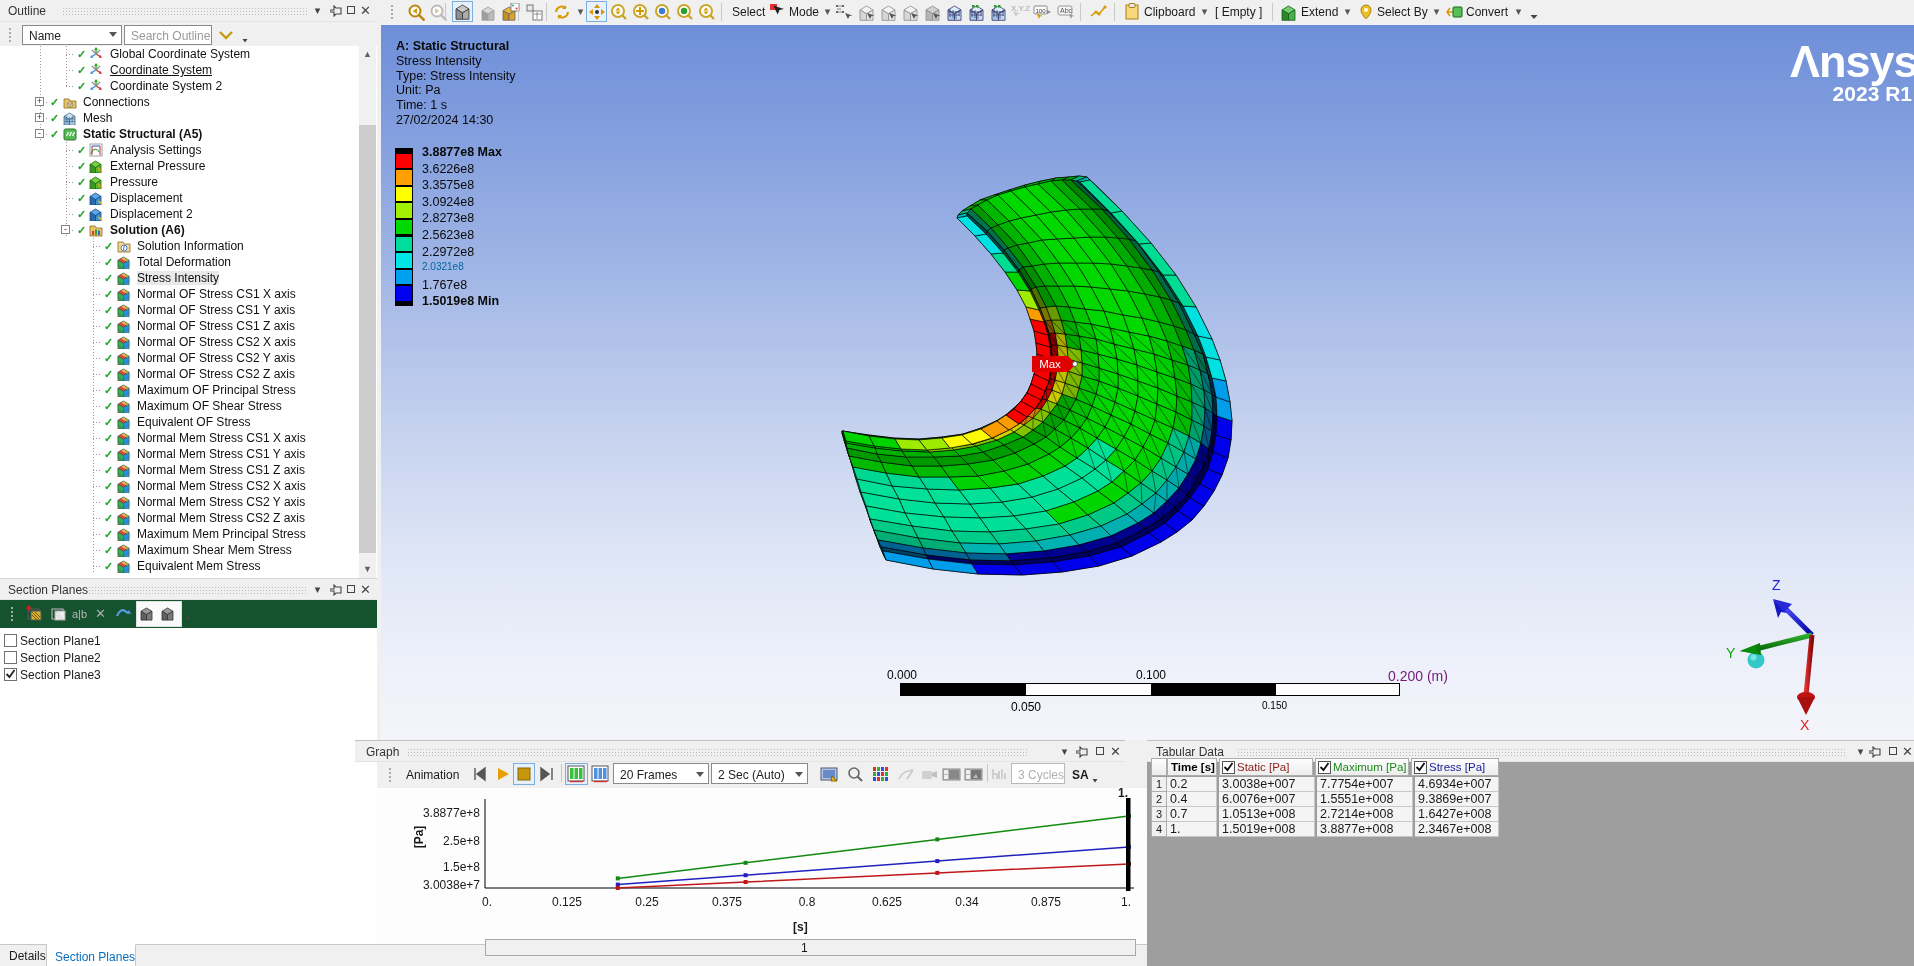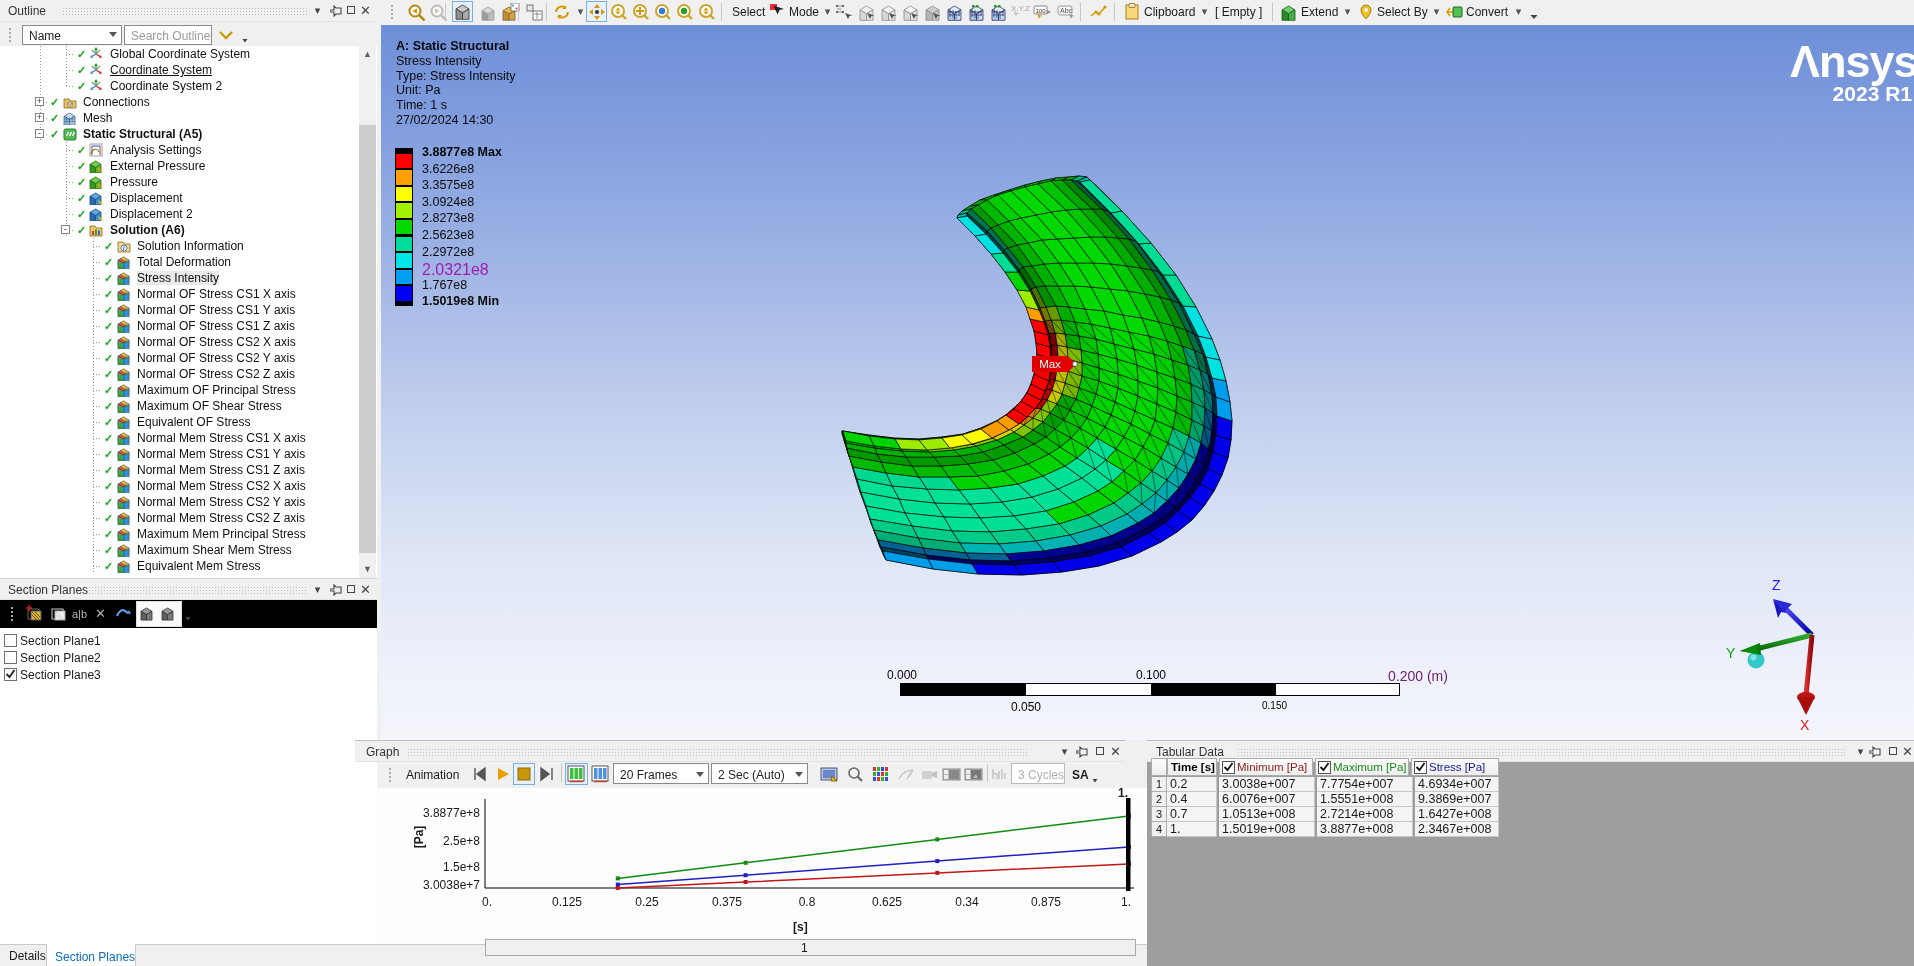--- a/index.html
+++ b/index.html
@@ -723,21 +723,21 @@
 <div class="tbtitle" style="left:0;top:578px;width:377px;border-top:1px solid #d5d5d5">
     <span class="cap">Section Planes</span>
     <div class="dotfill" style="left:88px;width:219px"></div>
     <span class="wbt" style="left:310px">▾</span>
     <svg class="abs" style="left:330px;top:5px" width="12" height="12" viewBox="0 0 12 12">
       <path d="M3 1h6v5l2 2H7v3.5L6 13 5 11.5V8H1l2-2z" fill="none" stroke="#444" stroke-width="1.1" transform="rotate(90 6 6)"></path>
     </svg>
     <span class="wbt" style="left:343px"><span style="display:inline-block;width:8px;height:8px;border:1px solid #444;margin-top:3px"></span></span>
     <span class="wbt" style="left:358px;font-size:13px">✕</span>
   </div>
-<div class="abs" style="left:0;top:600px;width:377px;height:28px;background:#000000">
+<div class="abs" style="left:0;top:600px;width:377px;height:28px;background:#14532d">
     <div class="abs" style="left:10px;top:6px;width:5px;height:16px;background-image:radial-gradient(#aaa 1px,transparent 1.2px);background-size:4px 4px"></div>
     <svg class="abs" style="left:25px;top:4px" width="19" height="19" viewBox="0 0 19 19">
       <rect x="3" y="5" width="11" height="10" fill="none" stroke="#555" stroke-width="1.2"></rect>
       <rect x="6" y="7" width="10" height="9" fill="#d8b030" stroke="#555"></rect>
       <path d="M7 8l7 7M7 11l5 5M10 8l5 5" stroke="#7a5a10" stroke-width="1"></path>
       <path d="M1 4h6M4 1v6" stroke="#d02020" stroke-width="1.6"></path>
     </svg>
     <svg class="abs" style="left:49px;top:4px" width="19" height="19" viewBox="0 0 19 19">
       <rect x="3" y="5" width="11" height="10" fill="none" stroke="#aaa" stroke-width="1.2"></rect>
       <rect x="6" y="7" width="10" height="9" fill="#eee" stroke="#aaa"></rect>
@@ -1773,21 +1773,21 @@
 <div class="abs" style="left:396px;top:252.1px;width:16px;height:15.6px;background:#00e5e5;border-top:1px solid #000"></div>
 <div class="abs" style="left:396px;top:268.7px;width:16px;height:15.6px;background:#00a0f0;border-top:1px solid #000"></div>
 <div class="abs" style="left:396px;top:285.3px;width:16px;height:15.6px;background:#0000f0;border-top:1px solid #000"></div>
 <div class="abs" style="left:422px;top:145px;font-size:12.5px;font-weight:bold;color:#0a0a0a">3.8877e8 Max</div>
 <div class="abs" style="left:422px;top:162px;font-size:12.5px;color:#0a0a0a">3.6226e8</div>
 <div class="abs" style="left:422px;top:178px;font-size:12.5px;color:#0a0a0a">3.3575e8</div>
 <div class="abs" style="left:422px;top:195px;font-size:12.5px;color:#0a0a0a">3.0924e8</div>
 <div class="abs" style="left:422px;top:211px;font-size:12.5px;color:#0a0a0a">2.8273e8</div>
 <div class="abs" style="left:422px;top:228px;font-size:12.5px;color:#0a0a0a">2.5623e8</div>
 <div class="abs" style="left:422px;top:245px;font-size:12.5px;color:#0a0a0a">2.2972e8</div>
-<div class="abs" style="left:422px;top:261px;font-size:16px;color:#a21caf">2.0321e8</div>
+<div class="abs" style="left:422px;top:261px;font-size:10px;color:#0369a1">2.0321e8</div>
 <div class="abs" style="left:422px;top:278px;font-size:12.5px;color:#0a0a0a">1.767e8</div>
 <div class="abs" style="left:422px;top:294px;font-size:12.5px;font-weight:bold;color:#0a0a0a">1.5019e8 Min</div>
 <div class="abs" style="left:1032px;top:356px;width:36px;height:16px;background:#e00000;color:#fff;font-size:11.5px;text-align:center;line-height:16px">Max</div>
 <svg class="abs" style="left:1068px;top:356px" width="10" height="16" viewBox="0 0 10 16">
     <path d="M0 0l8 8-8 8z" fill="#e00000"></path>
   </svg>
 <div class="abs" style="left:1072px;top:361px;width:6px;height:6px;border-radius:3px;background:#fff;border:1px solid #555"></div>
 <div class="abs" style="left:900px;top:683px;width:500px;height:13px;border:1px solid #000;background:#fff">
     <div class="abs" style="left:0;top:0;width:125px;height:11px;background:#000"></div>
     <div class="abs" style="left:250px;top:0;width:125px;height:11px;background:#000"></div>
@@ -1989,21 +1989,21 @@
   </div>
 <div class="abs" style="left:1151px;top:758px;width:16px;height:18px;background:linear-gradient(#fdfdfd,#ededed);border:1px solid #adadad"></div>
 <div class="abs" style="left:1167px;top:758px;width:50px;height:18px;background:linear-gradient(#fdfdfd,#ededed);border:1px solid #adadad;">
     <span class="abs" style="left:3px;top:2px;white-space:nowrap;color:#000;font-size:11.5px;font-weight:bold">Time [s]</span>
   </div>
 <div class="abs" style="left:1219px;top:758px;width:94px;height:18px;background:linear-gradient(#fdfdfd,#ededed);border:1px solid #adadad;">
     <svg class="abs" style="left:2px;top:2px" width="13" height="13" viewBox="0 0 13 13">
       <rect x="0.5" y="0.5" width="12" height="12" fill="#fff" stroke="#555"></rect>
       <path d="M2.5 6l3 3 5-7" stroke="#111" stroke-width="1.8" fill="none"></path>
     </svg>
-    <span class="abs" style="left:17px;top:2px;white-space:nowrap;color:#8b1a1a;font-size:11.5px;">Minimum [Pa]</span>
+    <span class="abs" style="left:17px;top:2px;white-space:nowrap;color:#8b1a1a;font-size:11.5px;">Static [Pa]</span>
   </div>
 <div class="abs" style="left:1315px;top:758px;width:94px;height:18px;background:linear-gradient(#fdfdfd,#ededed);border:1px solid #adadad;">
     <svg class="abs" style="left:2px;top:2px" width="13" height="13" viewBox="0 0 13 13">
       <rect x="0.5" y="0.5" width="12" height="12" fill="#fff" stroke="#555"></rect>
       <path d="M2.5 6l3 3 5-7" stroke="#111" stroke-width="1.8" fill="none"></path>
     </svg>
     <span class="abs" style="left:17px;top:2px;white-space:nowrap;color:#1a8b1a;font-size:11.5px;">Maximum [Pa]</span>
   </div>
 <div class="abs" style="left:1411px;top:758px;width:88px;height:18px;background:linear-gradient(#fdfdfd,#ededed);border:1px solid #adadad;">
     <svg class="abs" style="left:2px;top:2px" width="13" height="13" viewBox="0 0 13 13">

